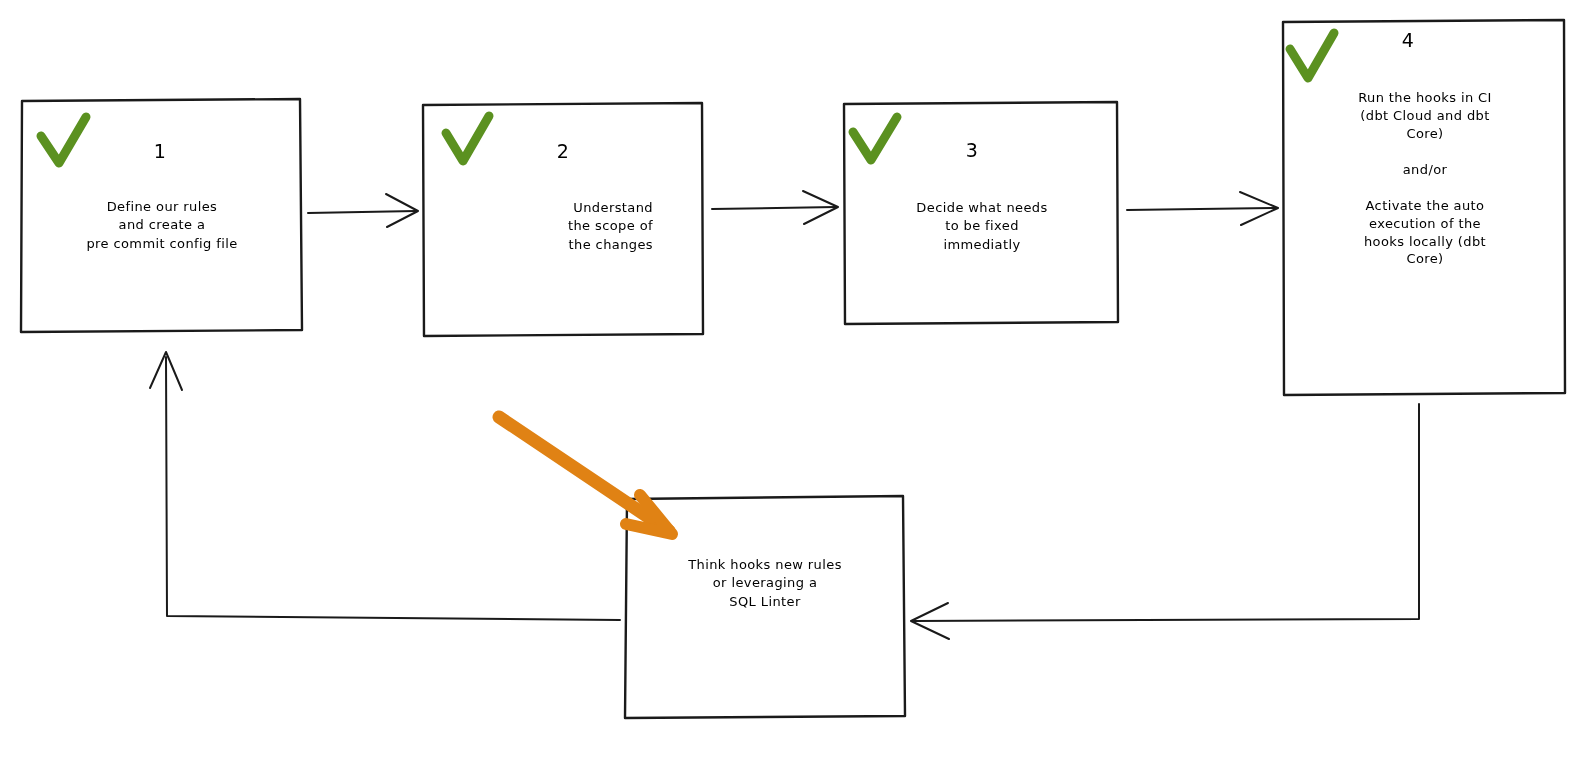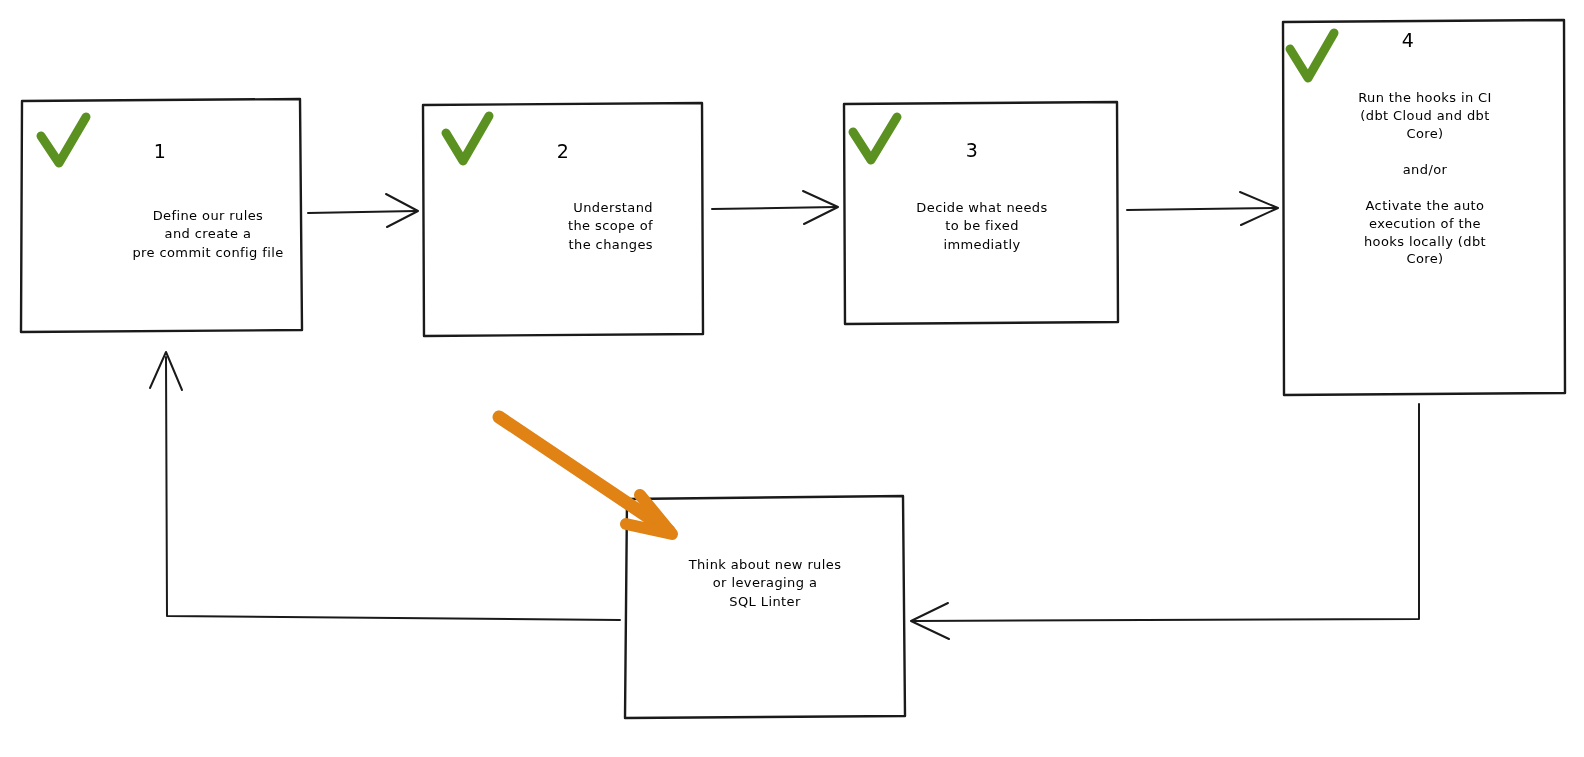--- a/index.html
+++ b/index.html
@@ -120,21 +120,21 @@
     <path class="arrowhead" d="M 948,603 L 911,621 L 949,639"></path>
 
     <path class="connector" d="M 620,620 L 167,616 L 166,357"></path>
     <path class="arrowhead" d="M 150,388 L 166,352 L 182,390"></path>
 
     <path class="highlight-arrow-line" d="M 499,417 L 669,531"></path>
     <path class="highlight-arrow-head" d="M 640,495 L 672,534 L 626,524"></path>
   </svg>
 
   <div class="node-number" style="left: 100px; top: 140px; width: 120px;">1</div>
-  <div class="node-text body-text" style="left: 24px; top: 207px; width: 276px; padding-left: 46px;">Define our rules
+  <div class="node-text body-text" style="left: 24px; top: 198px; width: 276px;">Define our rules
 and create a
 pre commit config file</div>
 
   <div class="node-number" style="left: 503px; top: 140px; width: 120px;">2</div>
   <div class="node-text body-text" style="left: 425px; top: 199px; width: 228px; text-align: right;">Understand
 the scope of
 the changes</div>
 
   <div class="node-number" style="left: 912px; top: 139px; width: 120px;">3</div>
   <div class="node-text body-text" style="left: 846px; top: 199px; width: 272px;">Decide what needs
@@ -146,17 +146,17 @@
 (dbt Cloud and dbt
 Core)
 
 and/or
 
 Activate the auto
 execution of the
 hooks locally (dbt
 Core)</div>
 
-  <div class="node-text body-text" style="left: 628px; top: 556px; width: 274px;">Think about new rules
+  <div class="node-text body-text" style="left: 628px; top: 556px; width: 274px;">Think hooks new rules
 or leveraging a
 SQL Linter</div>
 
 </div>
 
 </body></html>

